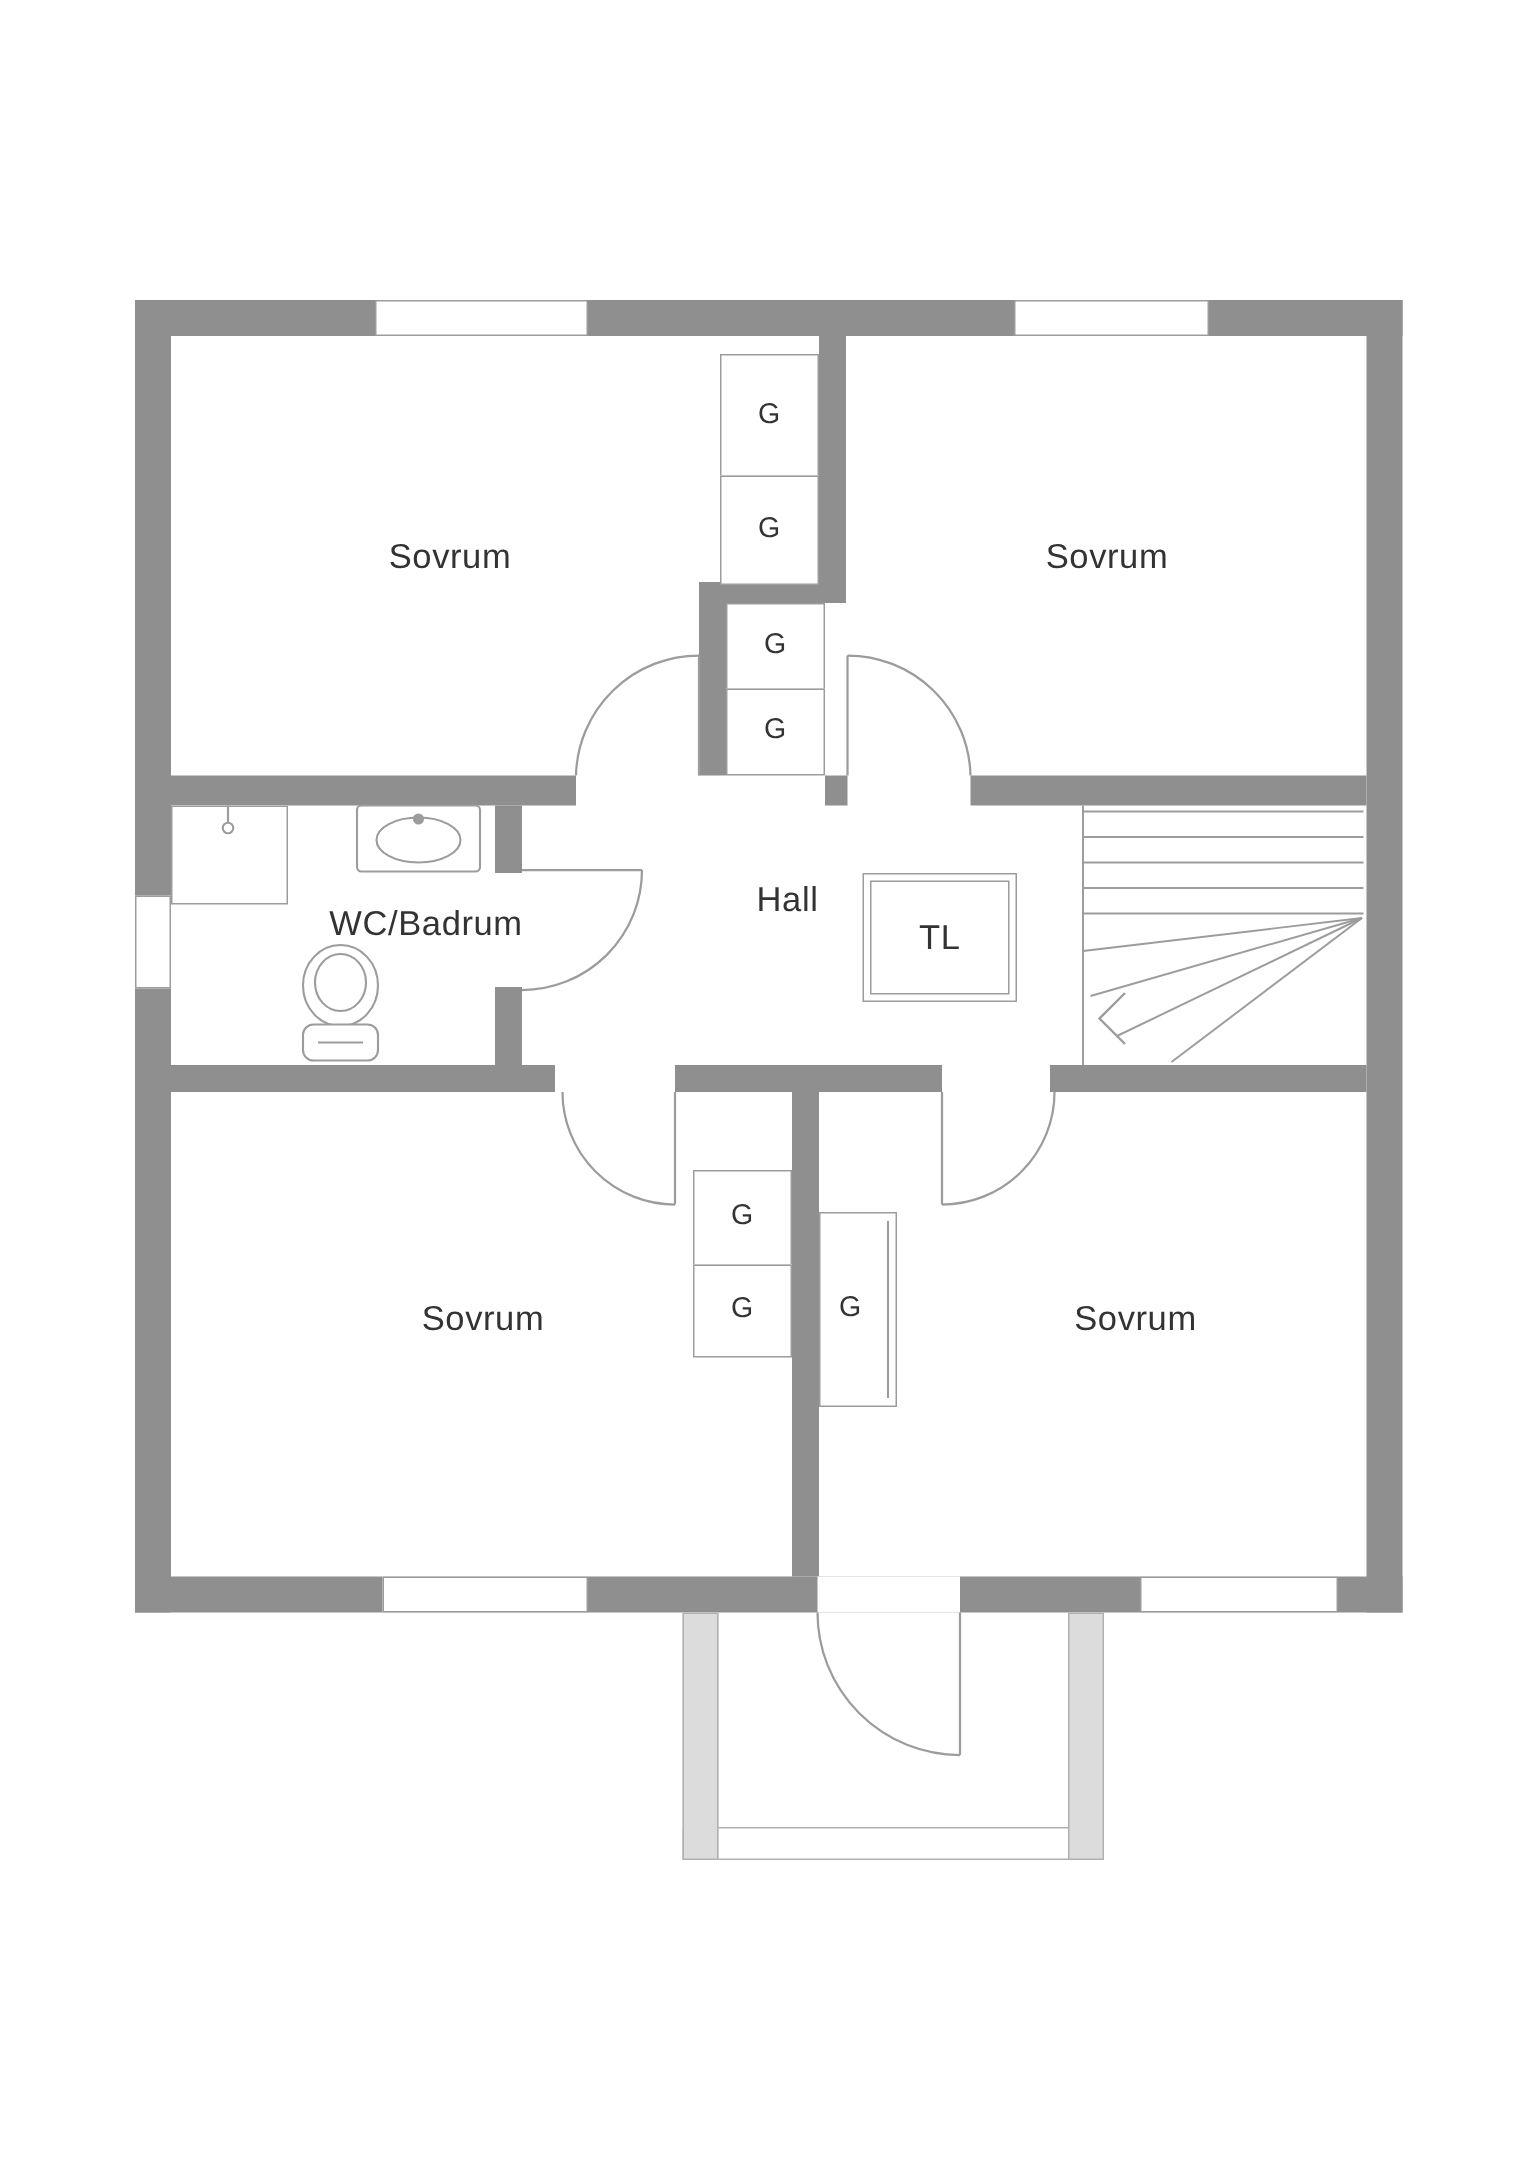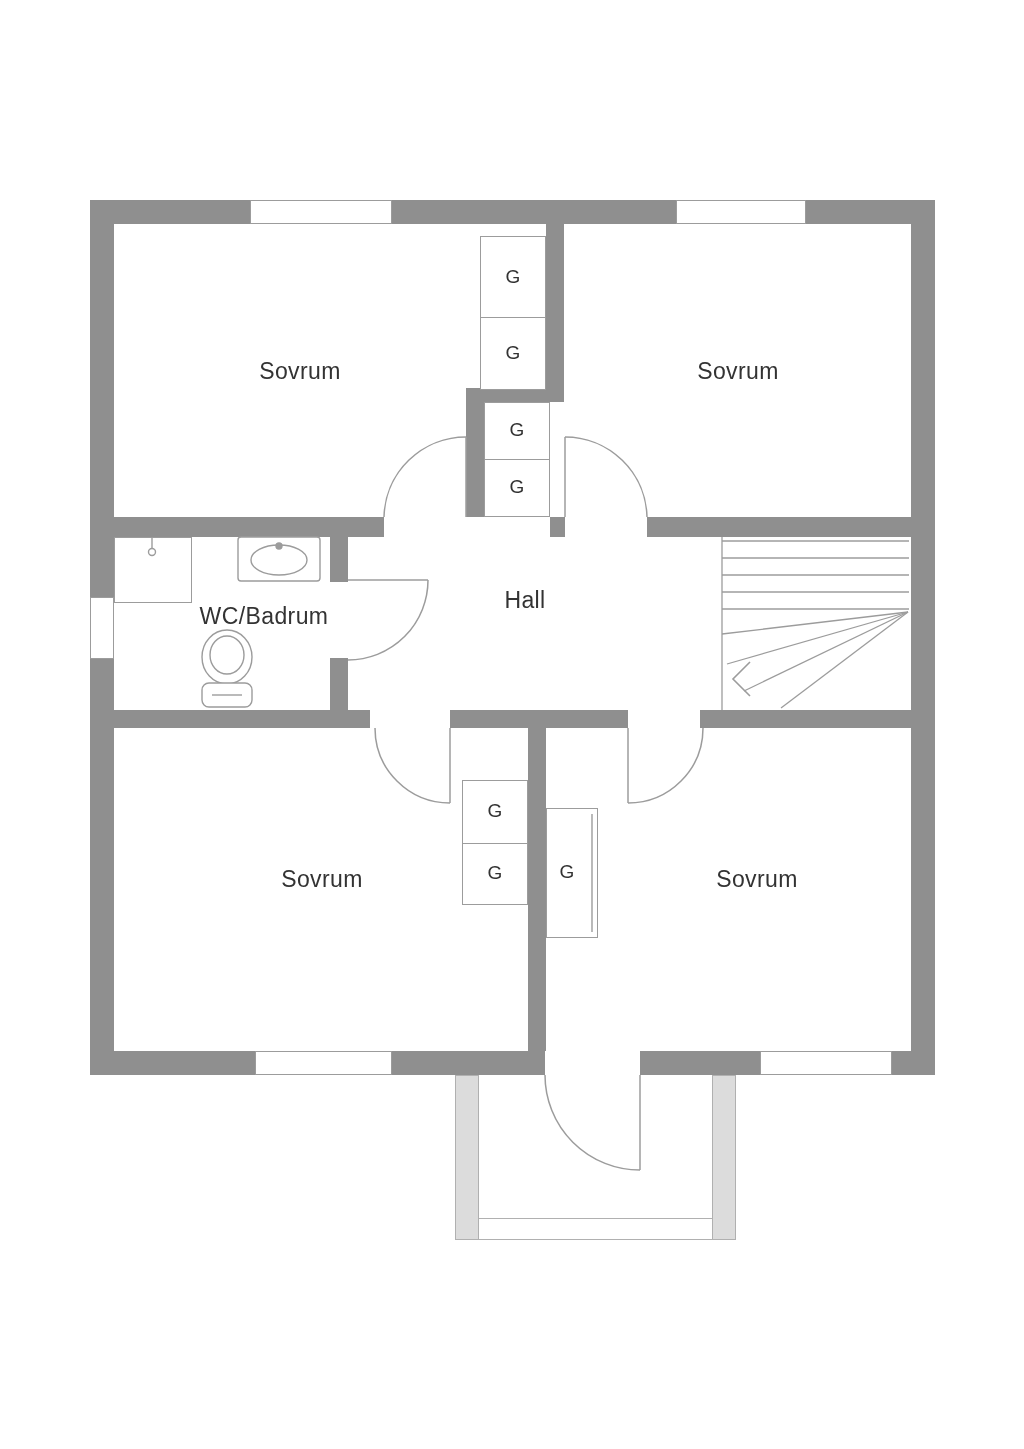--- a/index.html
+++ b/index.html
@@ -56,20 +56,24 @@
 
   <div class="tbox" style="left:480px;top:236px;width:66px;height:82px"></div>
   <div class="tbox" style="left:480px;top:317px;width:66px;height:73px"></div>
   <div class="tbox" style="left:484px;top:402px;width:66px;height:58px"></div>
   <div class="tbox" style="left:484px;top:459px;width:66px;height:58px"></div>
   <div class="tbox" style="left:462px;top:780px;width:66px;height:64px"></div>
   <div class="tbox" style="left:462px;top:843px;width:66px;height:62px"></div>
   <div class="tbox" style="left:546px;top:808px;width:52px;height:130px"></div>
   <div class="tbox" style="left:114px;top:537px;width:78px;height:66px"></div>
 
+  <div class="tlbox" style="left:575px;top:582px;width:103px;height:86px">
+    <div class="tlbox-inner"></div>
+    <span class="lbl lbl-tl" style="left:50%;top:50%">TL</span>
+  </div>
 
   <div class="rail" style="left:455px;top:1218px;width:281px;height:22px"></div>
   <div class="pillar" style="left:455px;top:1075px;width:24px;height:165px"></div>
   <div class="pillar" style="left:712px;top:1075px;width:24px;height:165px"></div>
 
   <svg class="overlay" width="1024" height="1449" viewBox="0 0 1024 1449">
 
     <g stroke="#9c9c9c" stroke-width="1.5" fill="none">
       <line x1="466" y1="517" x2="466" y2="437"></line>
       <path d="M466,437 A82,82 0 0 0 384,517"></path>
@@ -108,21 +112,21 @@
       <rect x="202" y="683" width="50" height="24" rx="7"></rect>
       <line x1="212" y1="695" x2="242" y2="695"></line>
       <line x1="152" y1="537" x2="152" y2="548"></line>
       <circle cx="152" cy="552" r="3.5" fill="none"></circle>
       <line x1="592" y1="814" x2="592" y2="932"></line>
     </g>
   </svg>
 
   <span class="lbl" style="left:300px;top:371px">Sovrum</span>
   <span class="lbl" style="left:738px;top:371px">Sovrum</span>
-  <span class="lbl" style="left:264px;top:616px">WC/Badrum</span>
+  <span class="lbl" style="left:284px;top:616px">WC/Badrum</span>
   <span class="lbl" style="left:525px;top:600px">Hall</span>
   <span class="lbl" style="left:322px;top:879px">Sovrum</span>
   <span class="lbl" style="left:757px;top:879px">Sovrum</span>
 
   <span class="lbl lbl-g" style="left:513px;top:277px">G</span>
   <span class="lbl lbl-g" style="left:513px;top:353px">G</span>
   <span class="lbl lbl-g" style="left:517px;top:430px">G</span>
   <span class="lbl lbl-g" style="left:517px;top:487px">G</span>
   <span class="lbl lbl-g" style="left:495px;top:811px">G</span>
   <span class="lbl lbl-g" style="left:495px;top:873px">G</span>

